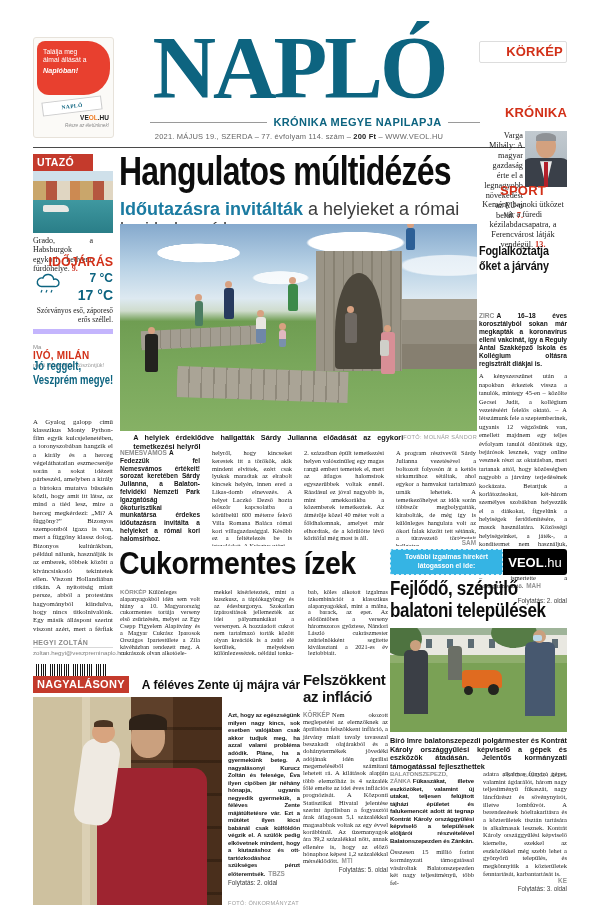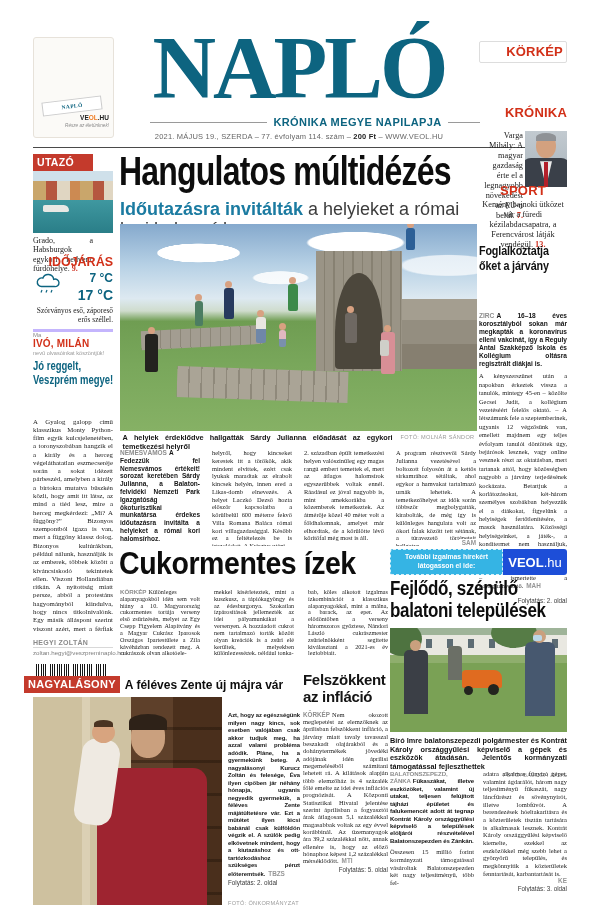--- a/index.html
+++ b/index.html
@@ -72,21 +72,21 @@
     background:linear-gradient(180deg,#3f98a0,#2a7e88);}
   .g-boat{position:absolute;left:10px;top:34px;width:26px;height:7px;background:#e8e8e4;border-radius:2px 6px 2px 2px}
   .utazo .capt{font:8px/1.2 "Liberation Serif",serif;color:#1b1b1b;margin-top:3px;text-align:justify}
 
   .weather{left:33px;top:256px;width:80px}
   .w-label{font:bold 12.5px/1 "Liberation Sans",sans-serif;color:#d23018;text-align:right}
   .w-row{display:flex;justify-content:space-between;align-items:flex-start;margin-top:2px}
   .w-temps{text-align:right;color:#0d6480;font-family:"Liberation Sans",sans-serif;font-weight:bold}
   .w-t1{font-size:12px}.w-t2{font-size:14px;margin-top:2px}
   .w-desc{font:7.4px/1.25 "Liberation Serif",serif;text-align:right;margin-top:3px;color:#222}
-  .w-names{margin-top:5px;border-top:3px solid #c4b5fd;padding-top:0}
+  .w-names{margin-top:5px;border-top:5px solid #c4b5fd;padding-top:10px}
   .w-ma{font:6px "Liberation Sans",sans-serif;color:#8a8a8a}
   .w-name{font:bold 10px/1.2 "Liberation Sans",sans-serif;color:#d23018;letter-spacing:.2px}
   .w-sub{font:5.6px "Liberation Sans",sans-serif;color:#9a9a9a}
 
   .greeting{left:33px;top:360px;width:80px}
   .greeting h3{margin:0 0 4px;font:bold 12.5px/1.1 "Liberation Sans",sans-serif;color:#0d6480;
                width:106px;transform:scaleX(.76);transform-origin:left top}
   .greeting .gbody{font-size:6.8px;line-height:1.22;height:216px;overflow:hidden}
   .g-author{font:bold 7px "Liberation Sans",sans-serif;color:#8a8a8a;margin-top:5px;letter-spacing:.3px}
   .g-mail{font:6.2px "Liberation Sans",sans-serif;color:#7c7c7c;border-top:1px solid #d8d8d8;padding-top:1px;margin-top:1px}
@@ -119,39 +119,39 @@
   .p1{left:29%;top:31%;width:10px;height:31px;background:#273a5e}
   .p2{left:47%;top:29%;width:10px;height:27px;background:#3c8a4a}
   .p3{left:38%;top:45%;width:10px;height:26px;background:linear-gradient(180deg,#e9e6e1 0 45%,#6f87a8 45% 100%)}
   .p4{left:44.5%;top:51%;width:7px;height:17px;background:linear-gradient(180deg,#e0b8c0 0 55%,#7a90ac 55% 100%)}
   .p5{left:7%;top:53%;width:13px;height:38px;background:#23221f}
   .p6{left:63%;top:43%;width:12px;height:30px;background:#6e6862}
   .p7{left:73%;top:52%;width:14px;height:42px;background:#d88f96}
   .p7::after{content:"";position:absolute;left:-1px;top:8px;width:9px;height:16px;background:#cfcfc9;border-radius:2px}
   .p8{left:80%;top:2%;width:9px;height:22px;background:#2c5f96}
   .p9{left:21%;top:37%;width:8px;height:25px;background:#4c7d62}
-  .main-caption{left:120px;top:434px;width:357px;display:flex;justify-content:center;align-items:flex-start;gap:8px}
+  .main-caption{left:120px;top:434px;width:357px;display:flex;justify-content:flex-end;align-items:flex-start;}
   .main-cols{left:120px;top:449px;width:358px;display:flex;gap:12px}
   .mcol{width:80px;height:97px;overflow:hidden;position:relative;font-size:6.4px;line-height:1.21}
   .mcol p{margin:0}
   .mcol .sans-lead{font-size:6.5px;line-height:1.2}
   .sam{position:absolute;right:0;bottom:0;background:#fff;padding-left:3px}
 
   
   .cuk-head{left:119px;top:548px;margin:0;font:bold 31px/1 "Liberation Sans",sans-serif;color:#0d0d0d;
             letter-spacing:-.5px;transform:scaleX(.92);transform-origin:left top;white-space:nowrap}
   .cuk-cols{left:120px;top:589px;width:268px;display:flex;gap:14px}
   .ccol{width:80px;height:66px;overflow:hidden;position:relative;font-size:6.2px;line-height:1.1}
 
   
   .veol-box{left:390px;top:549px;width:177px;height:26px;display:flex;gap:0}
   .veol-blue{flex:1;background:#35b4e4;border-radius:3px 0 0 3px;display:flex;flex-direction:column;justify-content:center;
              align-items:center;border:1px dashed rgba(255,255,255,.8);box-sizing:border-box}
   .veol-blue div{font:bold 6.8px/1.3 "Liberation Sans",sans-serif;color:#fff}
-  .veol-orange{width:64px;background:#1d4ed8;border-radius:0 3px 3px 0;display:flex;align-items:center;justify-content:center;color:#fff}
+  .veol-orange{width:64px;background:#000000;border-radius:0 3px 3px 0;display:flex;align-items:center;justify-content:center;color:#fff}
   .veol-orange .b{font:bold 13px "Liberation Sans",sans-serif}
   .veol-orange .l{font:13px "Liberation Sans",sans-serif}
   .balaton-head{left:390px;top:578px;margin:0;font:bold 20px/1.08 "Liberation Sans",sans-serif;color:#0d0d0d;
                 width:209px;transform:scaleX(.85);transform-origin:left top;letter-spacing:-.4px}
   .photo-balaton{left:390px;top:628px;width:177px;height:104px;position:absolute;overflow:hidden;
     background:linear-gradient(180deg,#9fb499 0 7%,#e9e8e1 7% 26%,#8fae6d 26% 34%,#7aa155 34% 100%)}
   .b-win{position:absolute;left:0;right:0;top:11px;height:9px;
     background:repeating-linear-gradient(90deg,transparent 0 15px,#5d6c74 15px 21px)}
   .b-tree1{position:absolute;left:-8px;top:-6px;width:40px;height:34px;background:#4e7340;border-radius:50%}
   .b-tree2{position:absolute;right:30px;top:-10px;width:46px;height:30px;background:#567c46;border-radius:50%}
@@ -165,21 +165,21 @@
   .b-m2::after{content:"";position:absolute;top:-7px;left:8px;width:9px;height:6px;background:#bcd8e8;border-radius:2px}
   .b-m3{position:absolute;left:58px;top:18px;width:14px;height:34px;background:#6b6f66;border-radius:4px 4px 0 0}
   .balaton-cap{left:390px;top:737px;width:177px}
   .balaton-cap .credit{display:block;text-align:right;margin-top:1px}
   .balaton-cols{left:390px;top:770px;width:177px;display:flex;gap:9px}
   .bcol{width:84px;height:122px;overflow:hidden;font-size:6.5px;line-height:1.18}
   .bcol .sans-lead{font-size:6.1px;line-height:1.22;letter-spacing:-.1px}
   .bcol p{margin:0}.bcol p + p{margin-top:4px}
 
   
-  .nagy-row{left:24px;top:676px;width:345px;display:flex;align-items:center;gap:5px}
+  .nagy-row{left:33px;top:676px;width:345px;display:flex;align-items:center;gap:13px}
   .nagy-head{font:bold 12px/1 "Liberation Sans",sans-serif;color:#0d0d0d;white-space:nowrap}
   .photo-baby{left:33px;top:697px;width:189px;height:208px;position:absolute;overflow:hidden;
     background:linear-gradient(90deg,#cec19f 0 26%,#dbd0b4 26% 30%,#cfc2a2 30% 52%,#5e402a 52% 74%,#4a2f1c 74% 100%)}
   .bb-shelf{position:absolute;right:0;top:0;width:48%;height:100%;
     background:repeating-linear-gradient(180deg,transparent 0 30px,rgba(30,18,8,.4) 30px 33px)}
   .bb-woman{position:absolute;left:34%;top:34%;width:58%;height:66%;background:#9e2430;border-radius:14px 14px 0 0}
   .bb-whead{position:absolute;left:52%;top:9%;width:34px;height:42px;background:#caa07e;border-radius:46%}
   .bb-whead::before{content:"";position:absolute;top:-2px;left:-2px;right:-2px;height:16px;background:#2e2218;border-radius:50% 50% 0 0}
   .bb-baby{position:absolute;left:24%;top:20%;width:38px;height:86px;background:#efeae2;border-radius:14px;transform:rotate(8deg)}
   .bb-bhead{position:absolute;left:31%;top:12%;width:23px;height:21px;background:#d8a47f;border-radius:50%}
@@ -194,20 +194,25 @@
   .infl .body{margin-top:5px;font-size:6.5px;line-height:1.13}
 
   .cloud-icon{width:30px;height:24px}
 </style>
 </head>
 <body>
 
 <div class="page">
 
   <div class="sec ad-box">
+    <div class="ad-blob">
+      <div>Találja meg</div>
+      <div>álmai állását a</div>
+      <div class="b3">Naplóban!</div>
+    </div>
     <div class="ad-paper">NAPLÓ</div>
     <div class="ad-veol"><span>VE</span><span class="ol">OL</span><span>.HU</span></div>
     <div class="ad-sub">Része az életünknek!</div>
   </div>
 
   <div class="sec logo">NAPLÓ</div>
   <div class="sec tagline-row">
     <div class="ln l1"></div>
     <div class="tagline">KRÓNIKA MEGYE NAPILAPJA</div>
     <div class="ln l2"></div>

